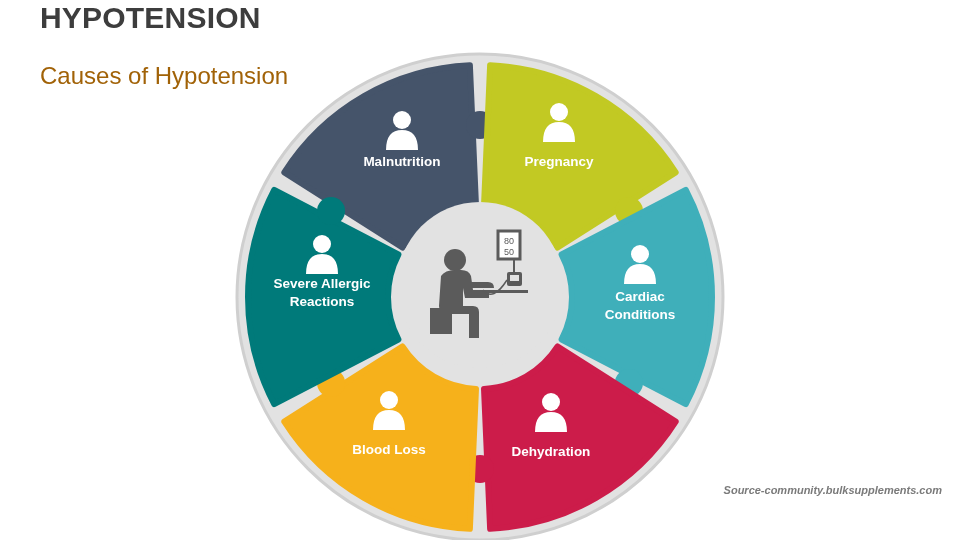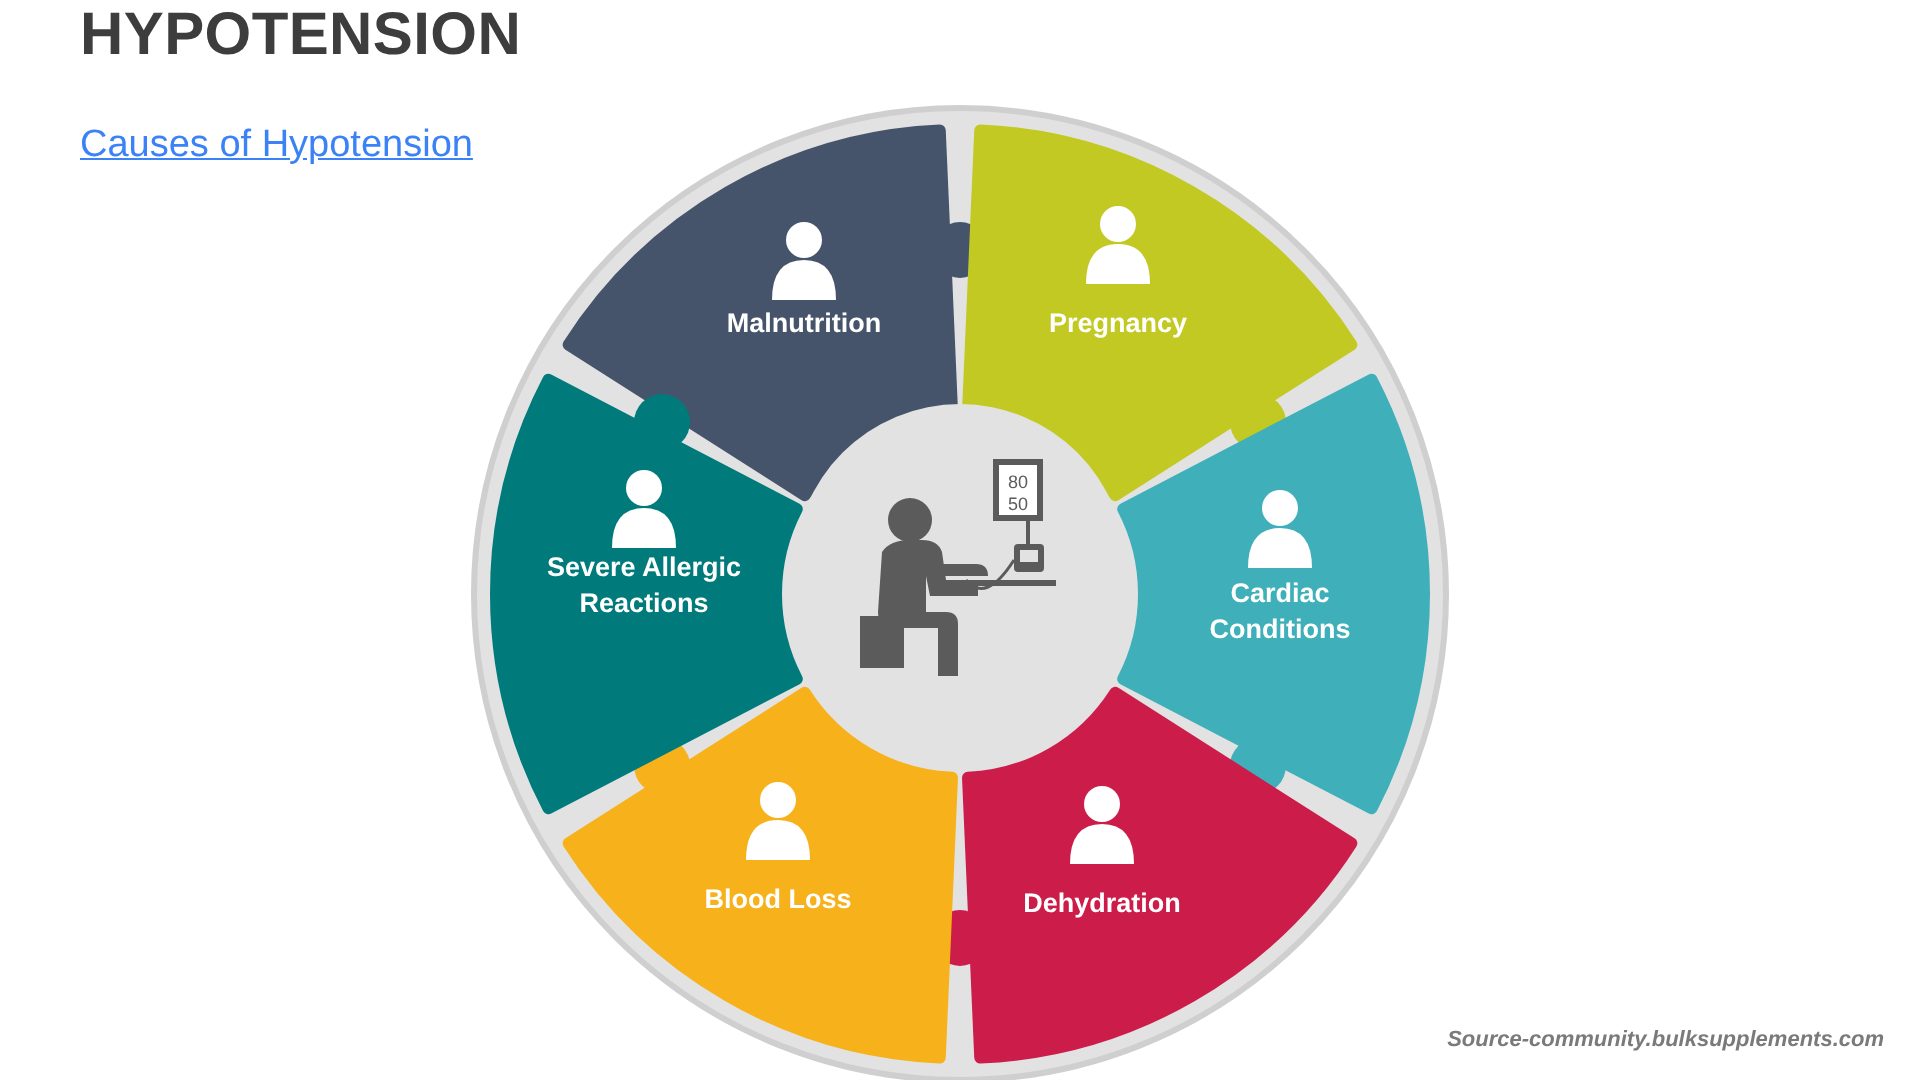--- a/index.html
+++ b/index.html
@@ -1,21 +1,21 @@
 <!DOCTYPE html>
 <html><head>
   <meta charset="utf-8">
   <style>
     html, body { margin:0; padding:0; }
     body { width:960px; height:540px; background:#ffffff; position:relative; overflow:hidden;
            font-family:"Liberation Sans", sans-serif; }
     .title { position:absolute; left:40px; top:1px; font-size:30px; font-weight:bold; color:#3d3d3d;
              letter-spacing:0.2px; }
-    .subtitle { position:absolute; left:40px; top:62px; font-size:19px; color:#3b82f6;text-decoration:underline; }
-    .source { position:absolute; right:18px; top:514px; font-size:11px; font-weight:bold; font-style:italic; color:#7a7a7a; }
+    .subtitle { position:absolute; left:40px; top:62px; font-size:24px; color:#a16207; }
+    .source { position:absolute; right:18px; top:484px; font-size:11px; font-weight:bold; font-style:italic; color:#7a7a7a; }
     svg.wheel { position:absolute; left:0; top:0; }
     .seg-label { font-family:"Liberation Sans", sans-serif; font-size:13.5px; font-weight:bold; fill:#ffffff; }
   </style>
 </head>
 <body>
 
 <div class="title">HYPOTENSION</div>
 <div class="subtitle">Causes of Hypotension</div>
 
 <svg class="wheel" width="960" height="540" viewBox="0 0 960 540">

